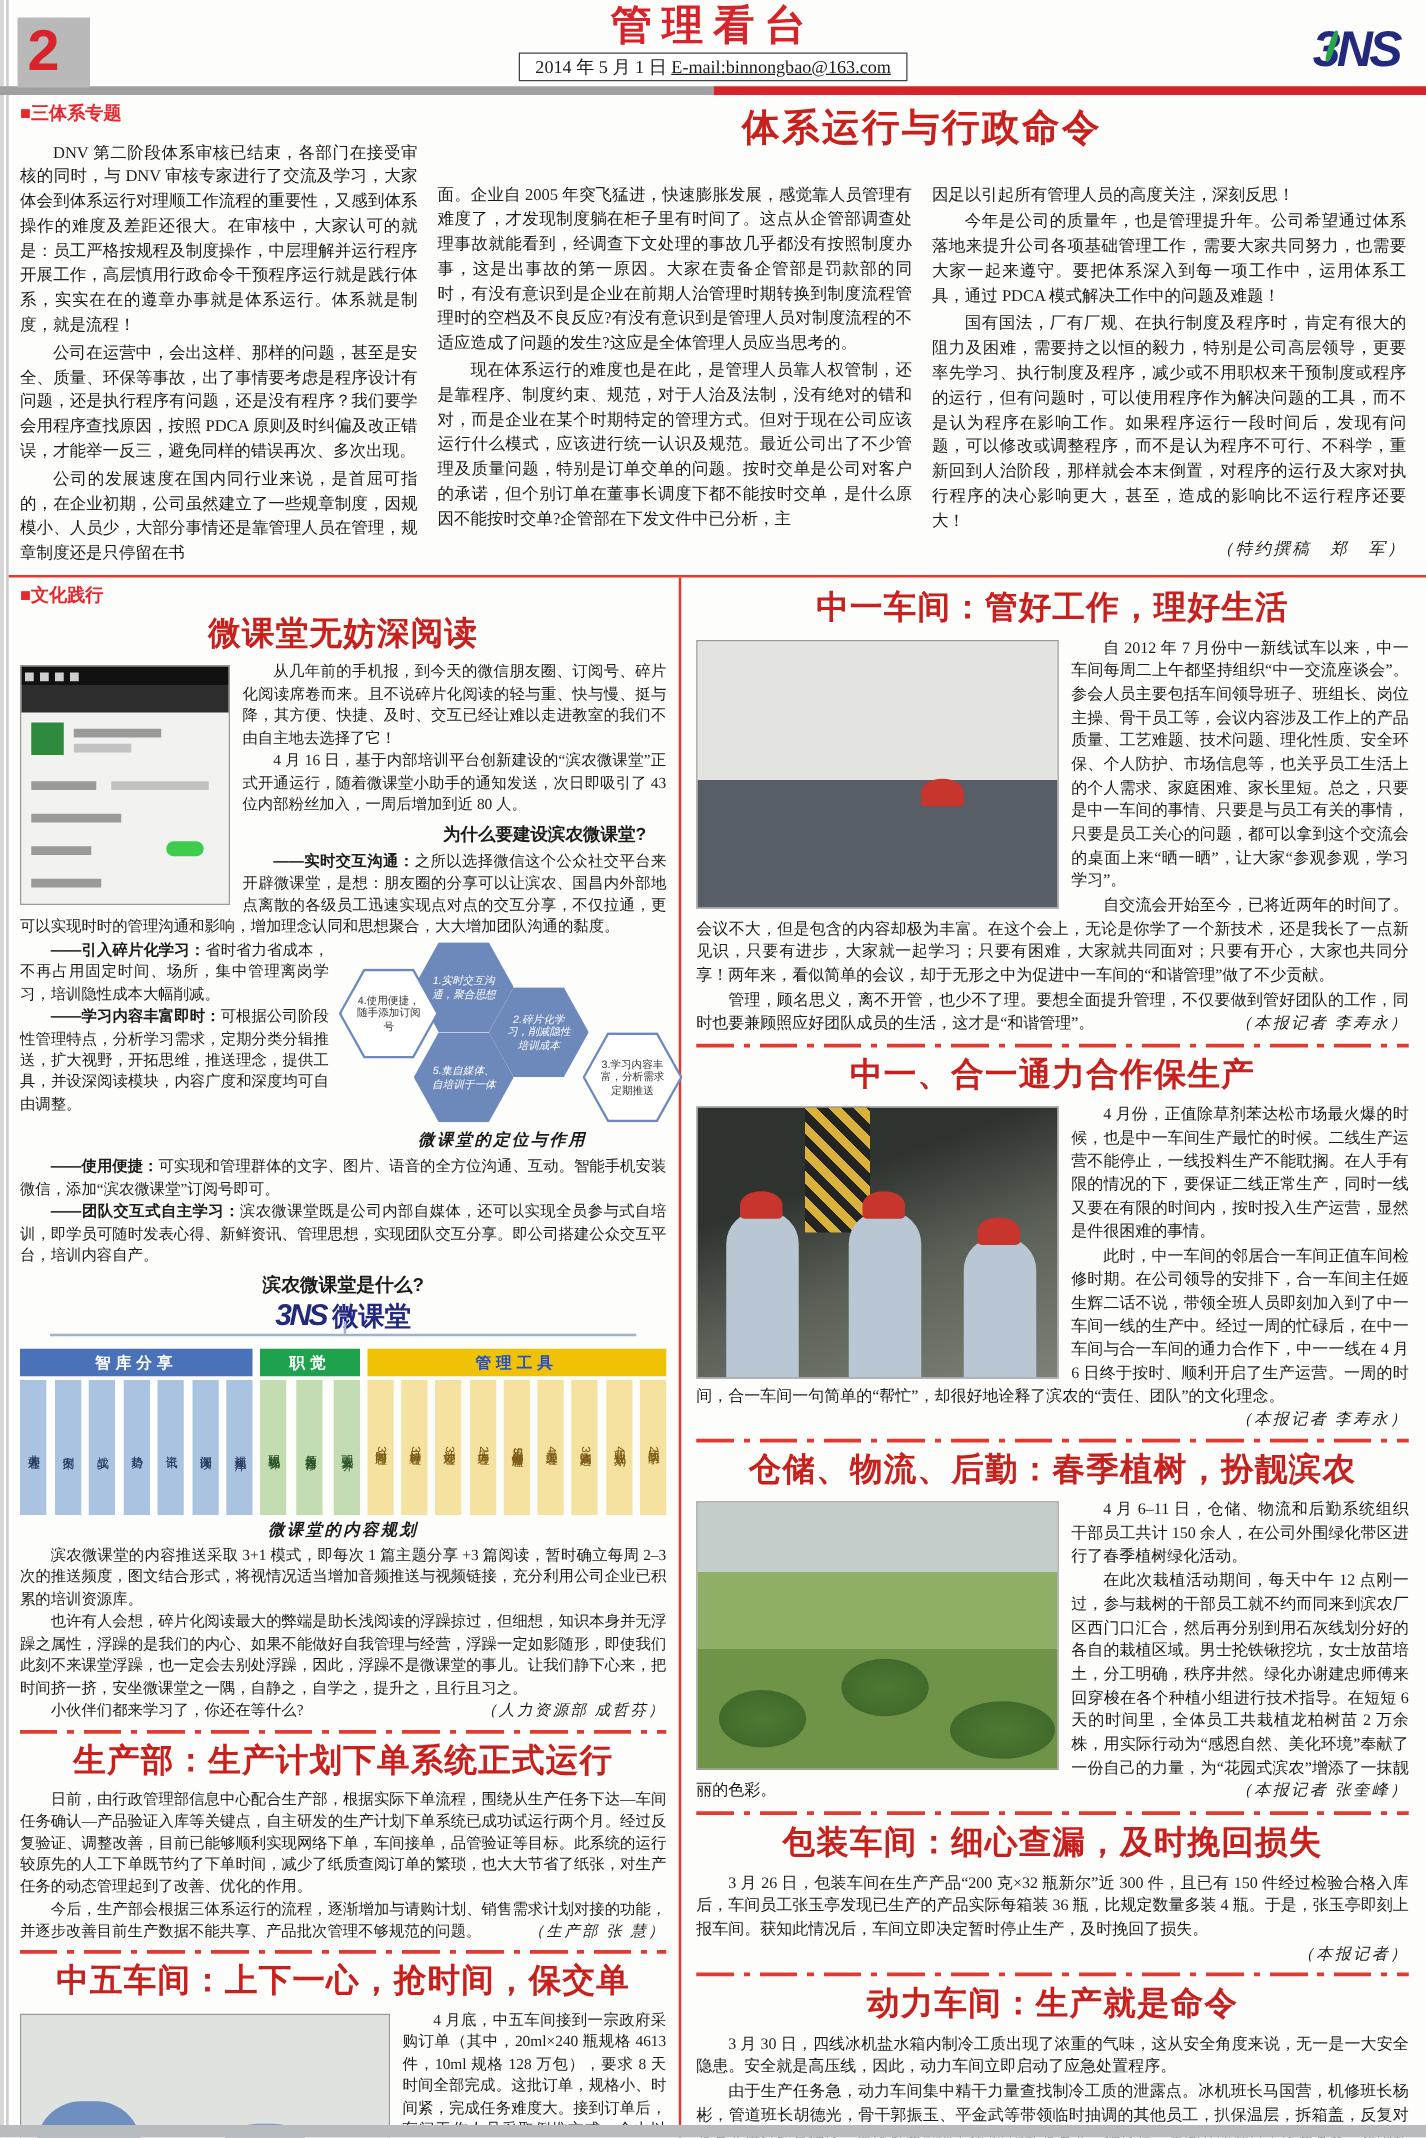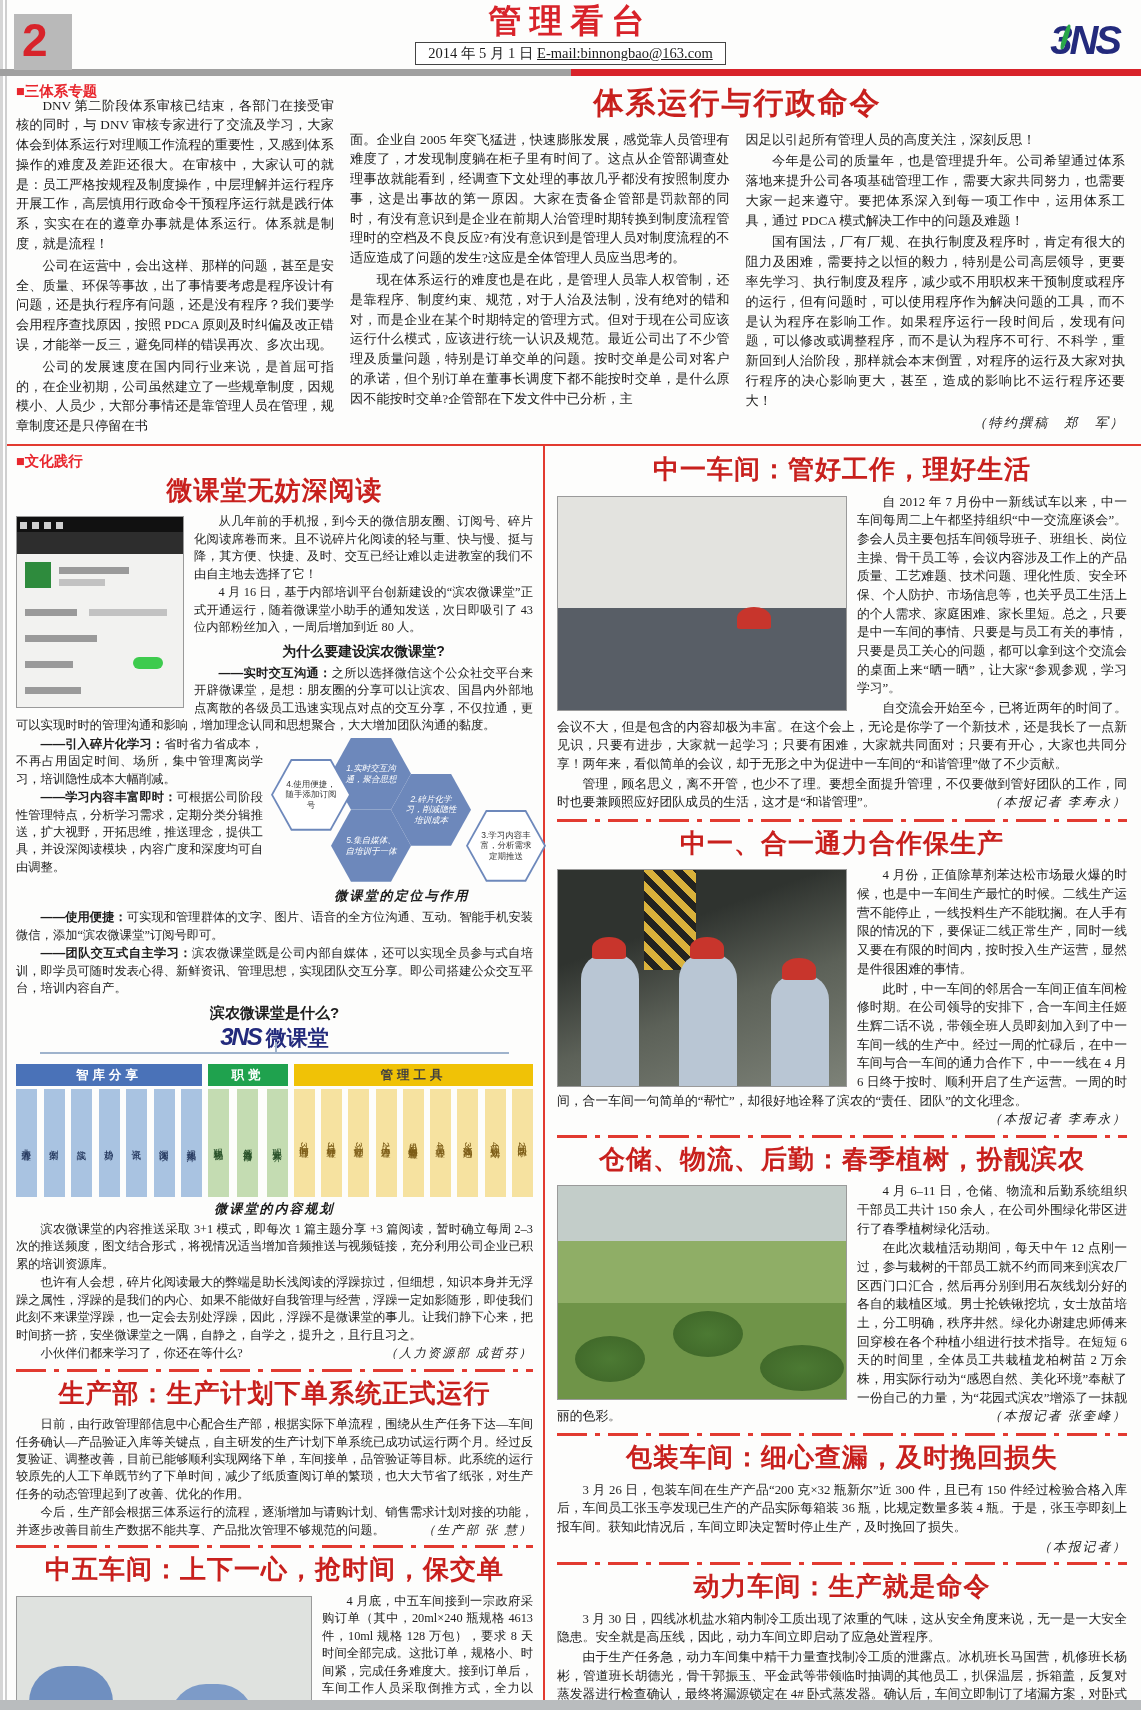--- a/index.html
+++ b/index.html
@@ -38,39 +38,39 @@
   .byline { text-align:right; font-style:italic; letter-spacing:2px; }
   .byline-inline { float:right; font-style:italic; letter-spacing:2px; }
 
   
   .toparea { padding:4px 16px 0 16px; display:grid;
     grid-template-columns:318px 1fr 1fr; grid-column-gap:16px;
     grid-template-areas:"lab tit tit" "c1 c2 c3"; }
   .toparea .lab { grid-area:lab; }
   .toparea .tit { grid-area:tit; }
   .headline-main { font:700 30px/1.25 "Liberation Serif",serif; color:#c8201d;
-    text-align:center; letter-spacing:2px; margin:2px 0 8px; }
+    text-align:center; letter-spacing:2px; margin:2px 0 24px; }
   .col-sys { font-size:13.2px; line-height:1.5; }
   .col-sys p { margin:0 0 2px; }
   .c1 { grid-area:c1; margin-top:-34px; }
   .c2 { grid-area:c2; }
   .c3 { grid-area:c3; }
 
   .rule-red { height:2px; background:#e23a30; margin:6px 0 0; }
 
   
   .lower { display:flex; align-items:stretch; }
   .left-col { width:543px; padding:6px 10px 0 16px; }
   .right-col { flex:1; border-left:2px solid #e23a30; padding:4px 14px 0 12px; }
 
   .headline-2 { font:700 26px/1.25 "Liberation Serif",serif; color:#c8201d;
     text-align:center; letter-spacing:1px; margin:4px 0 6px; }
   .bodytxt { font-size:12.3px; line-height:1.42; }
   .bodytxt p { margin:0 0 1px; }
-  .subhead { text-align:center; font:700 14px/1.6 "Liberation Sans",sans-serif; margin:3px 0; }
+  .subhead { text-align:right; font:700 14px/1.6 "Liberation Sans",sans-serif; margin:3px 16px; }
   .lead { font-family:"Liberation Sans",sans-serif; font-weight:700; }
   .caption { text-align:center; font:700 italic 13px/1.5 "Liberation Serif",serif;
     letter-spacing:2px; margin:2px 0; }
 
   .sep { height:3px; margin:6px 0; background:
     repeating-linear-gradient(90deg,#e23a30 0 30px,transparent 30px 38px,#e23a30 38px 43px,transparent 43px 51px); }
 
   
   .photo { float:left; margin:3px 10px 4px 0; border:1px solid #9a9a9a; position:relative; overflow:hidden; }
   .phone { width:168px; height:192px; background:#f2f2f0; }
@@ -125,21 +125,21 @@
   .chart-logo .l1 { font:italic 900 24px/1 "Liberation Sans",sans-serif; color:#232a7c; letter-spacing:-2px; }
   .chart-logo .l2 { font:900 21px/1 "Liberation Sans",sans-serif; color:#232a7c; margin-left:5px; }
   .connector { height:12px; margin:2px 24px 0; border-top:2px solid #9fb3cc; position:relative; }
   .connector::before { content:""; position:absolute; left:50%; top:-12px; width:2px; height:10px; background:#9fb3cc; }
   .groups { display:flex; gap:6px; }
   .group { display:flex; flex-direction:column; }
   .ghead { height:22px; display:flex; align-items:center; justify-content:center;
     font:700 12.5px "Liberation Sans",sans-serif; letter-spacing:4px; margin-bottom:3px; }
   .g-blue .ghead { background:#4a72b8; color:#fff; }
   .g-green .ghead { background:#1fa24e; color:#fff; }
-  .g-gold .ghead { background:#f0c206; color:#404040; }
+  .g-gold .ghead { background:#f0c206; color:#1d4ed8; }
   .gkids { display:flex; gap:3px; justify-content:space-between; }
   .kid { writing-mode:vertical-rl; height:108px; width:21px; display:flex; align-items:center; justify-content:center;
     font:9.5px/1 "Liberation Sans",sans-serif; letter-spacing:1px; }
   .g-blue .kid { background:#a9c3e1; color:#23365c; }
   .g-green .kid { background:#c4dcb2; color:#274f27; }
   .g-gold .kid { background:#f6e2a0; color:#7a5a14; }
 
   .rc-body { font-size:12.8px; line-height:1.46; }
   .rc-body p { margin:0 0 1px; }
   .clear { clear:both; }

